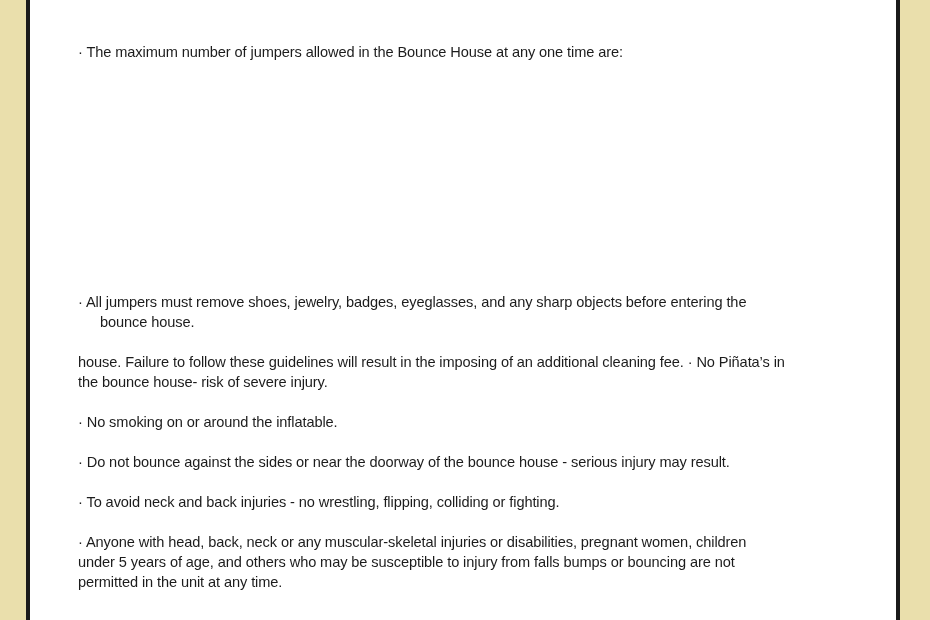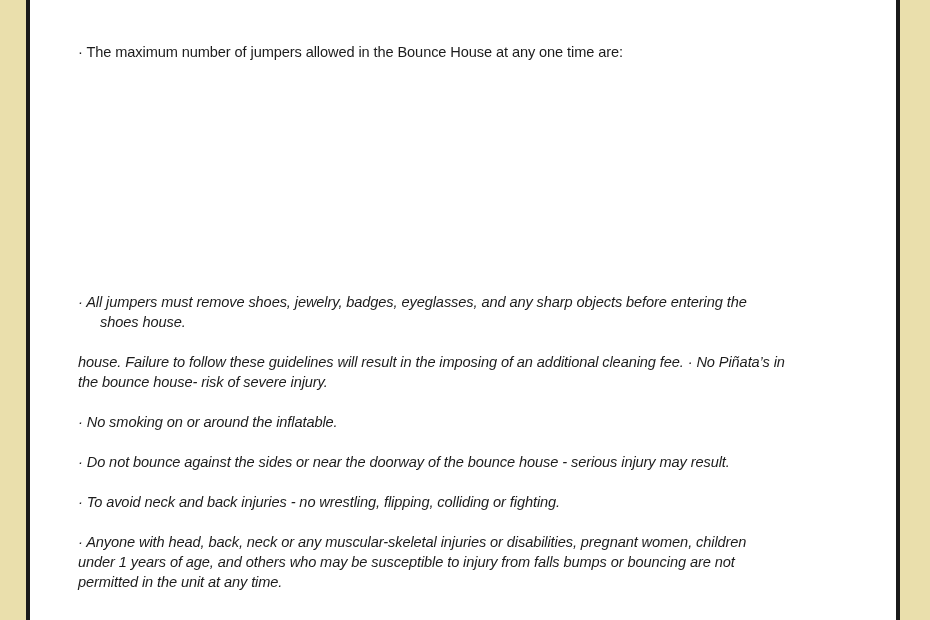--- a/index.html
+++ b/index.html
@@ -114,21 +114,21 @@
   .blank-short { width: 40px; }
 
   
   .rules {
     position: absolute;
     left: 52px;
     top: 292px;
     width: 812px;
   }
 
-  .rule-block { margin-bottom: 20px; font-style: italic; }
+  .rule-block { margin-bottom: 20px; }
   .rule-block:last-child { margin-bottom: 4px; }
 
   .hang {
     padding-left: 0;
   }
 </style>
 </head>
 <body>
 
 <div class="page-frame">
@@ -137,21 +137,21 @@
 
   <div class="page-body">
 
     <p class="para lead-line">· The maximum number of jumpers allowed in the Bounce House at any one time are:</p>
 
 
     <div class="rules">
 
       <div class="rule-block">
         <p class="para hang">· All jumpers must remove shoes, jewelry, badges, eyeglasses, and any sharp objects before entering the</p>
-        <p class="para" style="padding-left:22px;">shoes house.</p>
+        <p class="para" style="padding-left:22px;">bounce house.</p>
       </div>
 
       <div class="rule-block">
         <p class="para">house. Failure to follow these guidelines will result in the imposing of an additional cleaning fee. · No Piñata’s in</p>
         <p class="para">the bounce house- risk of severe injury.</p>
       </div>
 
       <div class="rule-block">
         <p class="para">· No smoking on or around the inflatable.</p>
       </div>
@@ -159,19 +159,19 @@
       <div class="rule-block">
         <p class="para">· Do not bounce against the sides or near the doorway of the bounce house - serious injury may result.</p>
       </div>
 
       <div class="rule-block">
         <p class="para">· To avoid neck and back injuries - no wrestling, flipping, colliding or fighting.</p>
       </div>
 
       <div class="rule-block">
         <p class="para">· Anyone with head, back, neck or any muscular-skeletal injuries or disabilities, pregnant women, children</p>
-        <p class="para">under 1 years of age, and others who may be susceptible to injury from falls bumps or bouncing are not</p>
+        <p class="para">under 5 years of age, and others who may be susceptible to injury from falls bumps or bouncing are not</p>
         <p class="para">permitted in the unit at any time.</p>
       </div>
 
     </div>
   </div>
 </div>
 
 </body></html>

